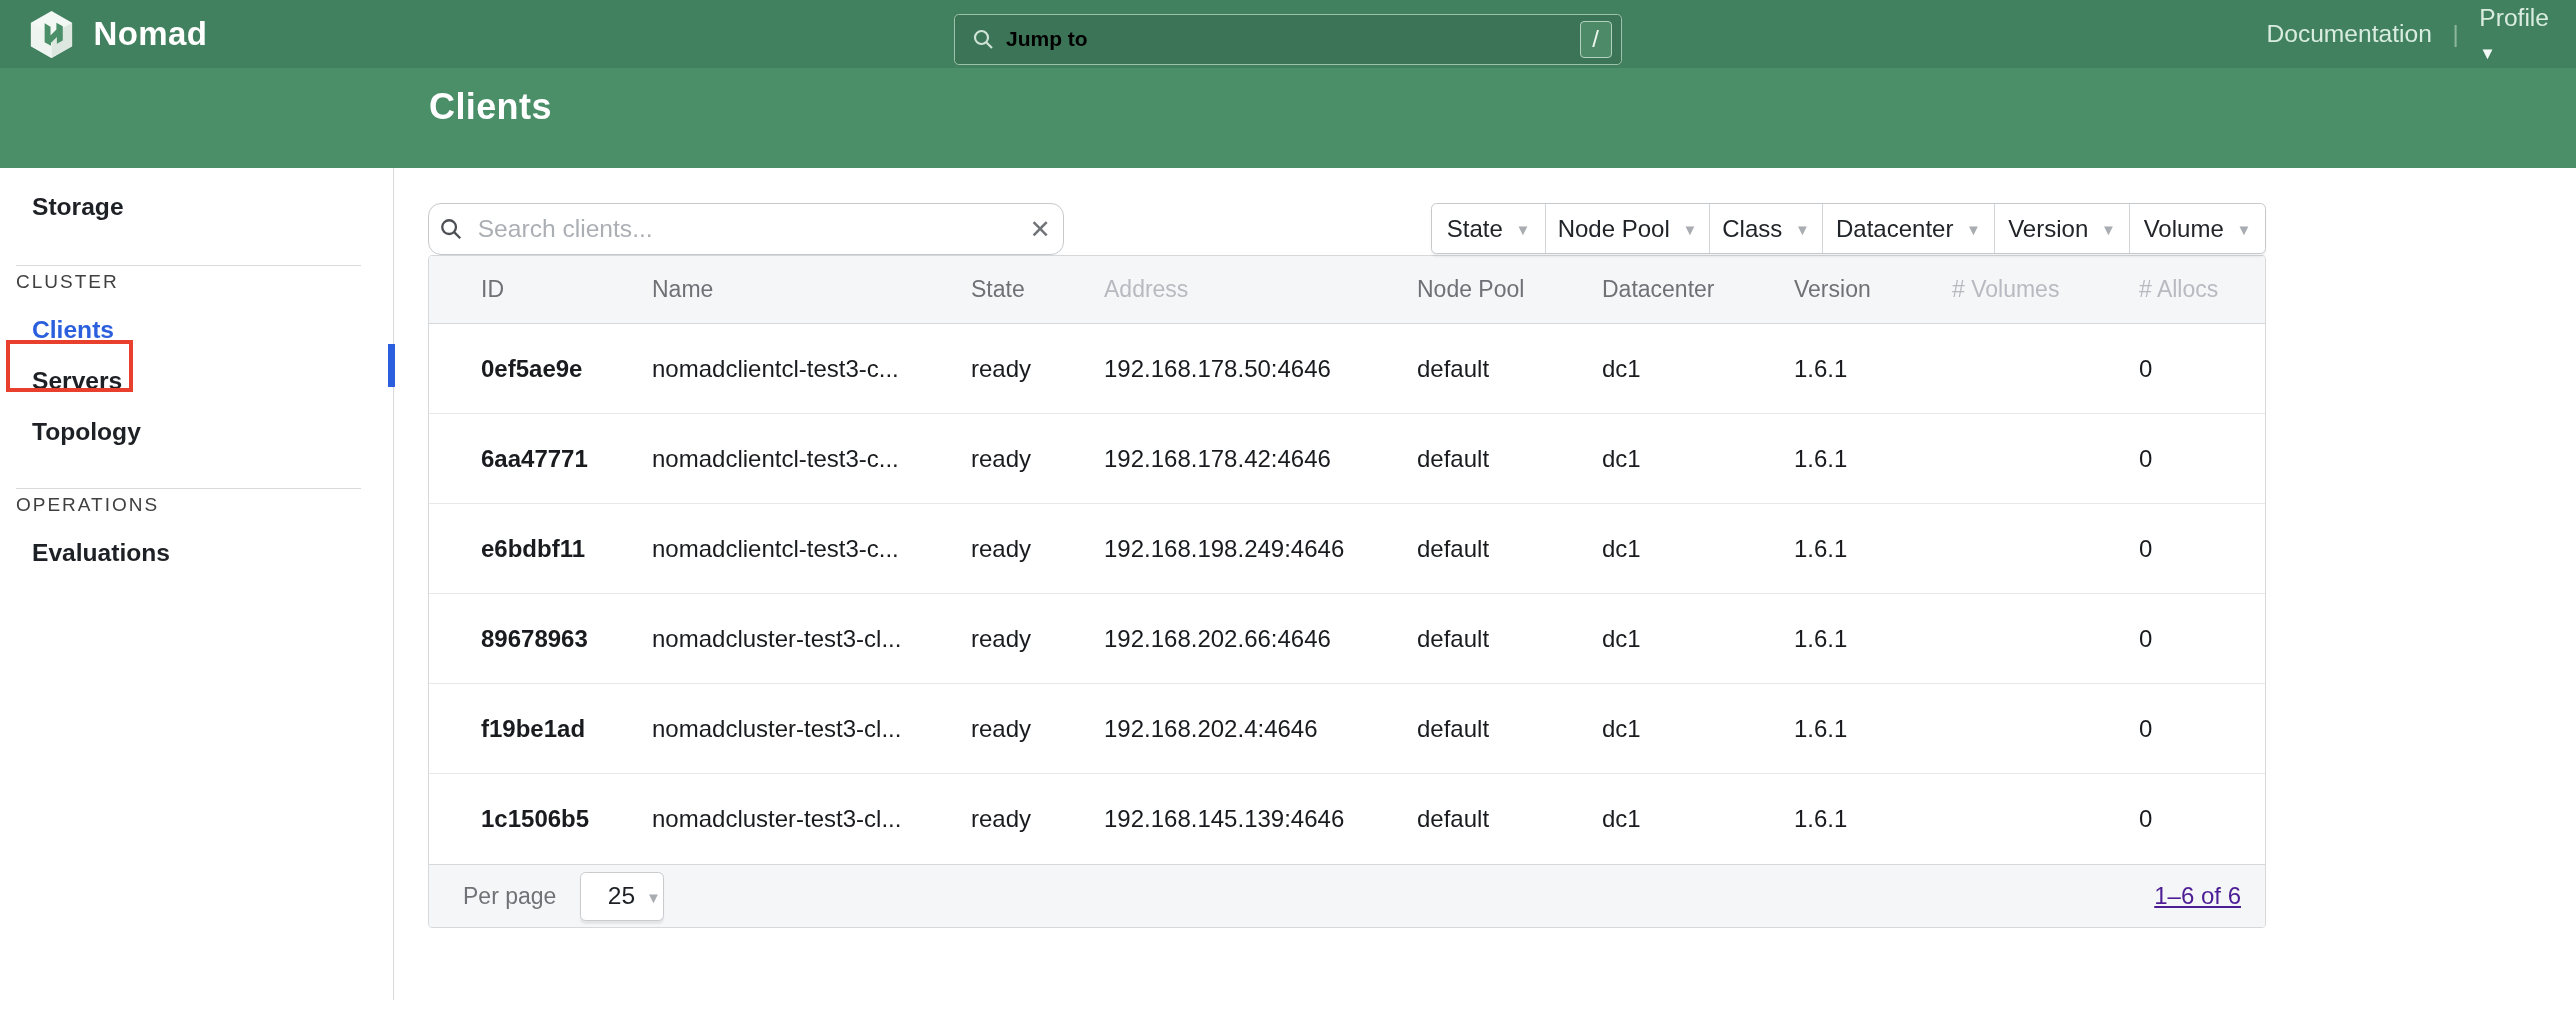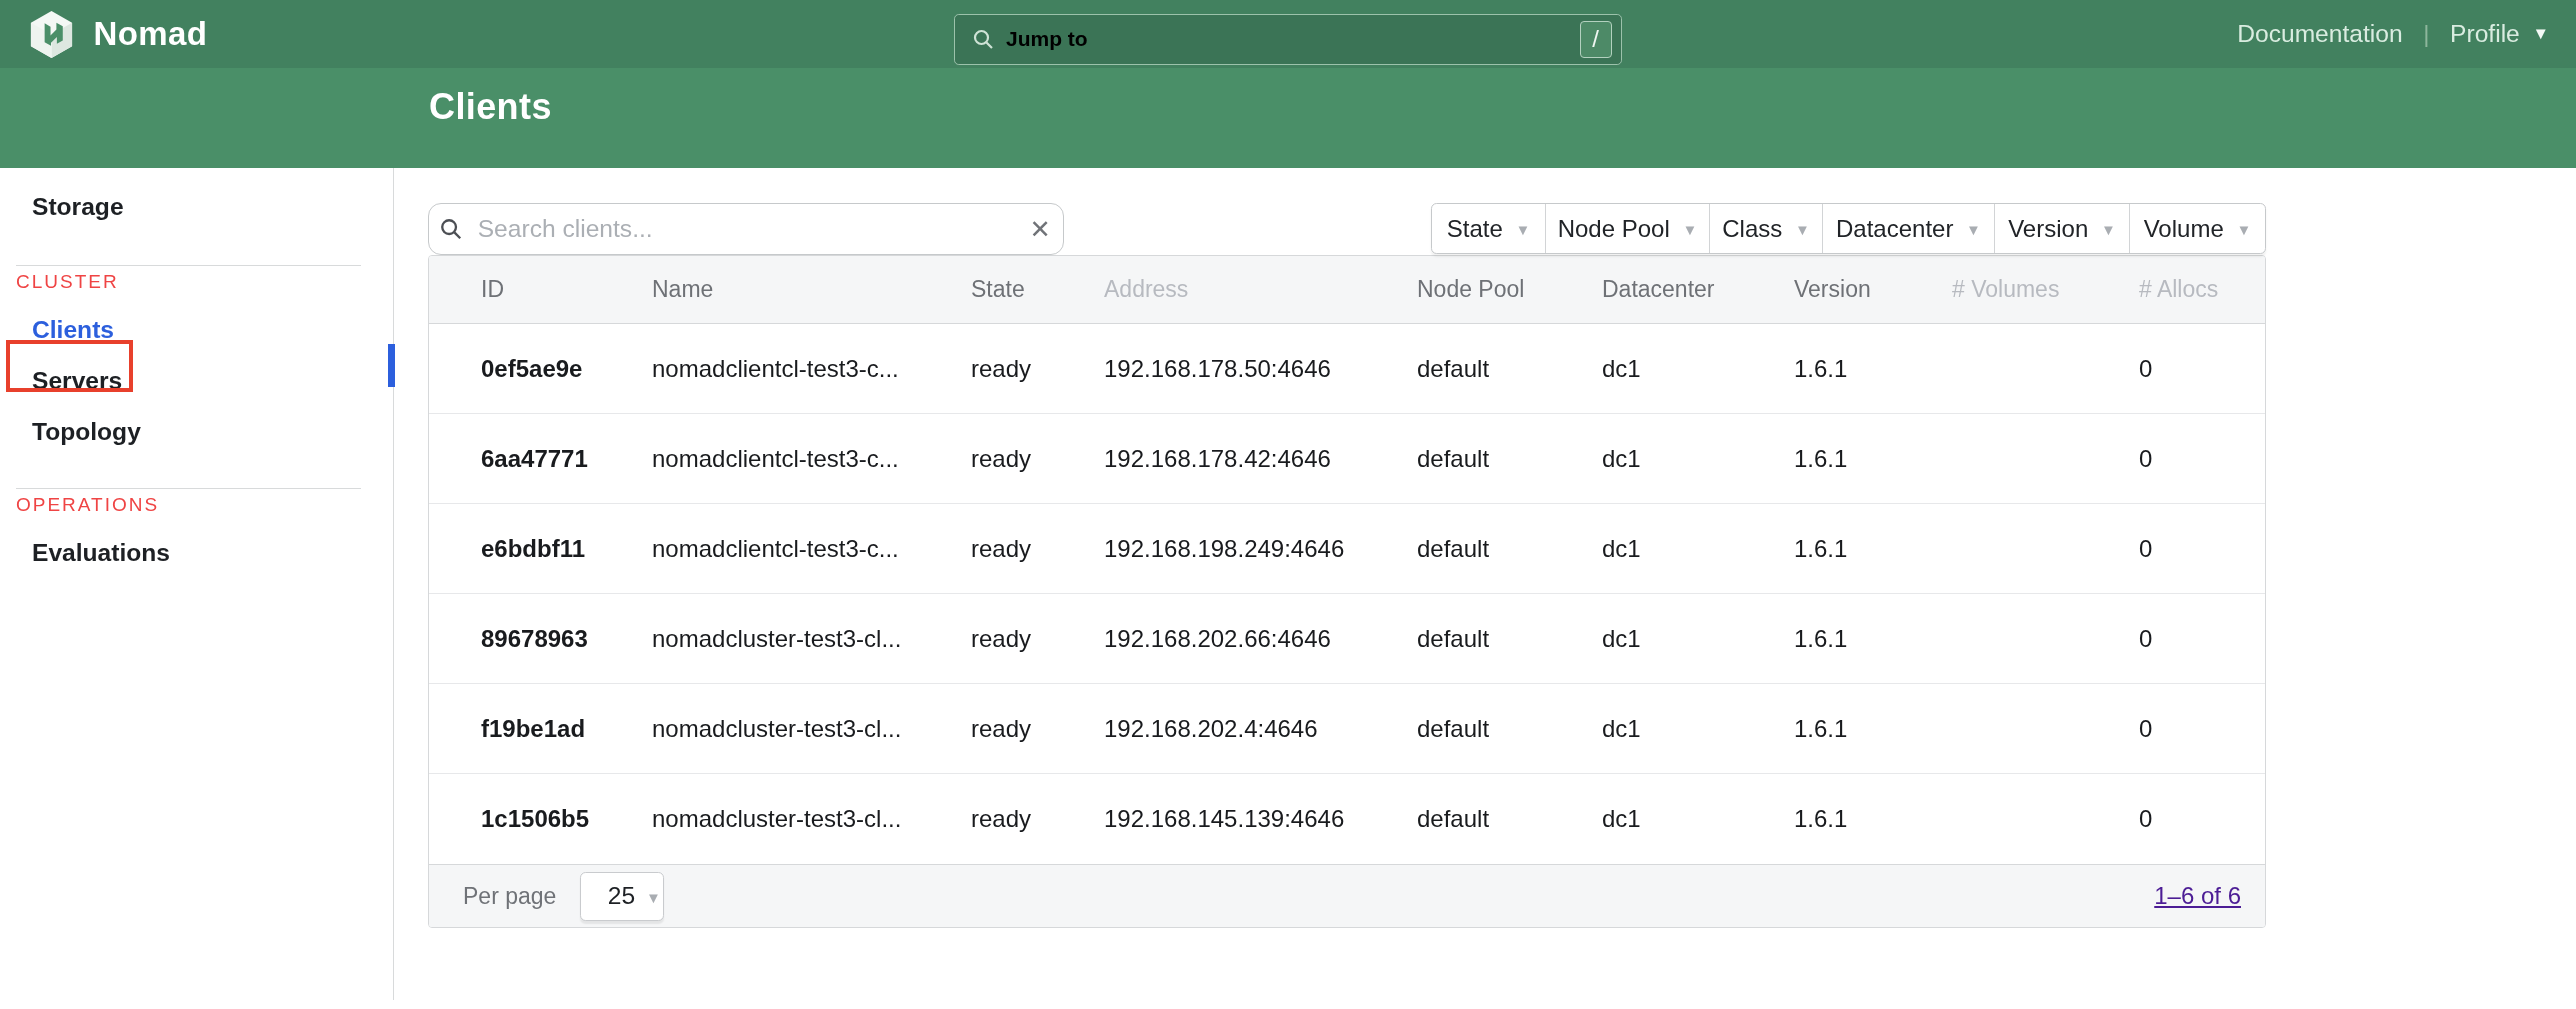--- a/index.html
+++ b/index.html
@@ -18,41 +18,41 @@
             border-radius:4.8px; display:flex; align-items:center; padding:0 9.5px 0 16px; }
   .jumpto .mag { width:24px; height:24px; margin-right:11px; flex:none; }
   .jumpto-text { color:#000000; font-size:21px; flex:1;font-weight:bold; }
   .slash-badge { width:32px; height:37px; background:#4d8a67; border:0.8px solid #b3d1bf;
                  border-radius:4px; color:#f0f7f2; font-size:24px; display:flex;
                  align-items:center; justify-content:center; }
 
   .topnav-right { margin-left:auto; display:flex; align-items:center; gap:20.6px;
                   color:#d9ece0; font-size:24.6px; }
   .topnav-sep { color:#8db69c; font-size:24px; }
-  .profile-wrap { display:flex; align-items:center; gap:12.7px; }
+  .profile-wrap { display:flex; align-items:flex-start; gap:12.7px;flex-direction:column; }
   .caret-light { color:#f4faf6; font-size:16.7px; }
 
   
   .page-header { height:100px; background:#4a8f68; display:flex; align-items:center;
                  padding-left:429px; }
   .page-title { color:#ffffff; font-size:36px; font-weight:700; letter-spacing:0.4px;
                 padding-bottom:22px; }
 
   
   .layout { display:flex; height:832px; }
 
   
   .sidebar { width:394px; flex:none; border-right:1.6px solid #d8dadb; position:relative;
              padding-top:12.7px; }
   .nav-item { height:51px; line-height:51px; padding-left:32px; font-size:24.6px;
               font-weight:700; color:#1d2024; cursor:pointer; }
   .nav-item.active { color:#2c5fdd; }
   .side-divider { border:none; border-top:1.6px solid #d8dadb; margin:33px 32px 0 16px; }
   .side-heading { height:32px; line-height:32px; padding-left:16px; font-size:19px;
-                  letter-spacing:2px; color:#ef4444; font-weight:500; }
+                  letter-spacing:2px; color:#404040; font-weight:500; }
   .gap8 { height:6.3px; }
   .annotation-box { position:absolute; left:6.3px; top:172px; width:127px; height:52px;
                     border:4.8px solid #e8402c; pointer-events:none; }
   .active-indicator { position:absolute; right:-1.6px; top:176px; width:7.1px; height:43px;
                       background:#2c5fdd; }
 
   
   .main { flex:1; padding:35px 0 0 34px; }
   .toolbar { width:1838px; display:flex; justify-content:space-between; align-items:flex-start; }
 

